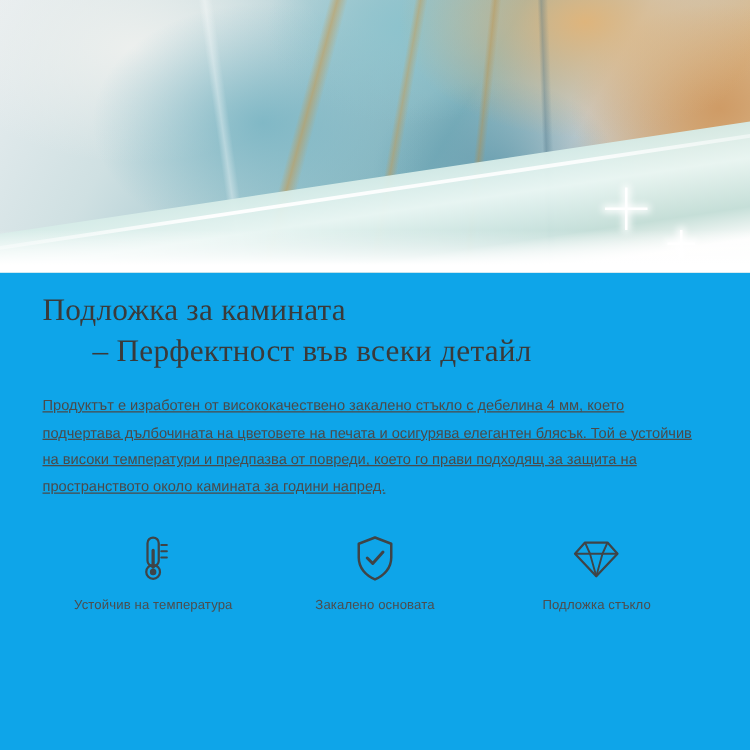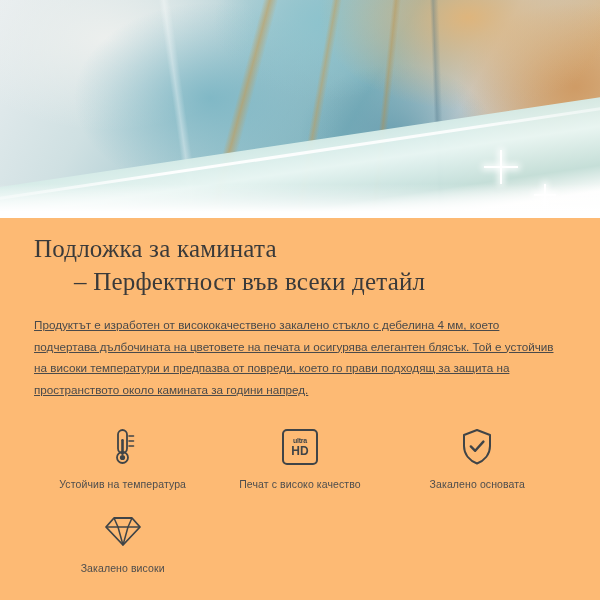--- a/index.html
+++ b/index.html
@@ -10,21 +10,21 @@
     width: 600px;
     height: 600px;
     background: #ffffff;
     font-family: "Liberation Sans", sans-serif;
     overflow: hidden;
   }
   .page {
     position: relative;
     width: 600px;
     height: 600px;
-    background: #fdba74;
+    background: #0ea5e9;
   }
 
   
   .hero {
     position: relative;
     width: 600px;
     height: 218px;
     overflow: hidden;
     background: #f2f5f6;
   }
@@ -218,49 +218,40 @@
             <rect x="15.2" y="12" width="2.6" height="16" rx="1.3" fill="#3f4447"></rect>
             <circle cx="16.5" cy="30.5" r="2.6" fill="#3f4447"></circle>
             <line x1="23" y1="9" x2="27.5" y2="9" stroke="#3f4447" stroke-width="1.6" stroke-linecap="round"></line>
             <line x1="23" y1="14" x2="27.5" y2="14" stroke="#3f4447" stroke-width="1.6" stroke-linecap="round"></line>
             <line x1="23" y1="19" x2="27.5" y2="19" stroke="#3f4447" stroke-width="1.6" stroke-linecap="round"></line>
           </svg>
         </div>
         <div class="feature-label">Устойчив на температура</div>
       </div>
 
-      <div class="feature">
-        <div class="feature-icon">
-          <div class="ultrahd">
-            <span class="u1">ultra</span>
-            <span class="u2">HD</span>
-          </div>
-        </div>
-        <div class="feature-label">Печат с високо качество</div>
-      </div>
 
       <div class="feature">
         <div class="feature-icon">
           <svg width="36" height="40" viewBox="0 0 36 40" fill="none" xmlns="http://www.w3.org/2000/svg">
             <path d="M18 3 L31 8 V19 C31 27.5 25.2 33.6 18 36.5 C10.8 33.6 5 27.5 5 19 V8 Z" stroke="#3f4447" stroke-width="2" stroke-linejoin="round"></path>
             <path d="M11.8 19.4 L16.2 23.8 L24.4 14.6" stroke="#3f4447" stroke-width="2.4" stroke-linecap="round" stroke-linejoin="round"></path>
           </svg>
         </div>
         <div class="feature-label">Закалено основата</div>
       </div>
 
       <div class="feature">
         <div class="feature-icon">
           <svg width="40" height="34" viewBox="0 0 40 34" fill="none" xmlns="http://www.w3.org/2000/svg">
             <path d="M11 4 H29 L37 13 L20 31 L3 13 Z" stroke="#3f4447" stroke-width="1.8" stroke-linejoin="round"></path>
             <path d="M3 13 H37" stroke="#3f4447" stroke-width="1.5"></path>
             <path d="M11 4 L15 13 L20 31" stroke="#3f4447" stroke-width="1.5" stroke-linejoin="round"></path>
             <path d="M29 4 L25 13 L20 31" stroke="#3f4447" stroke-width="1.5" stroke-linejoin="round"></path>
           </svg>
         </div>
-        <div class="feature-label">Закалено високи</div>
+        <div class="feature-label">Подложка стъкло</div>
       </div>
 
 
 
     </div>
   </div>
 </div>
 
 </body></html>

